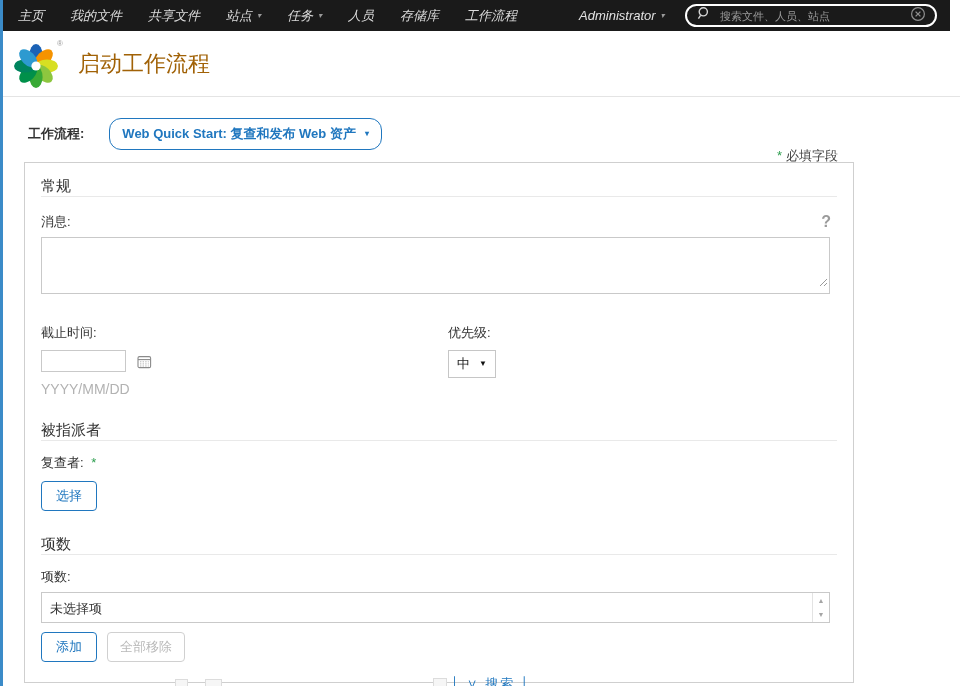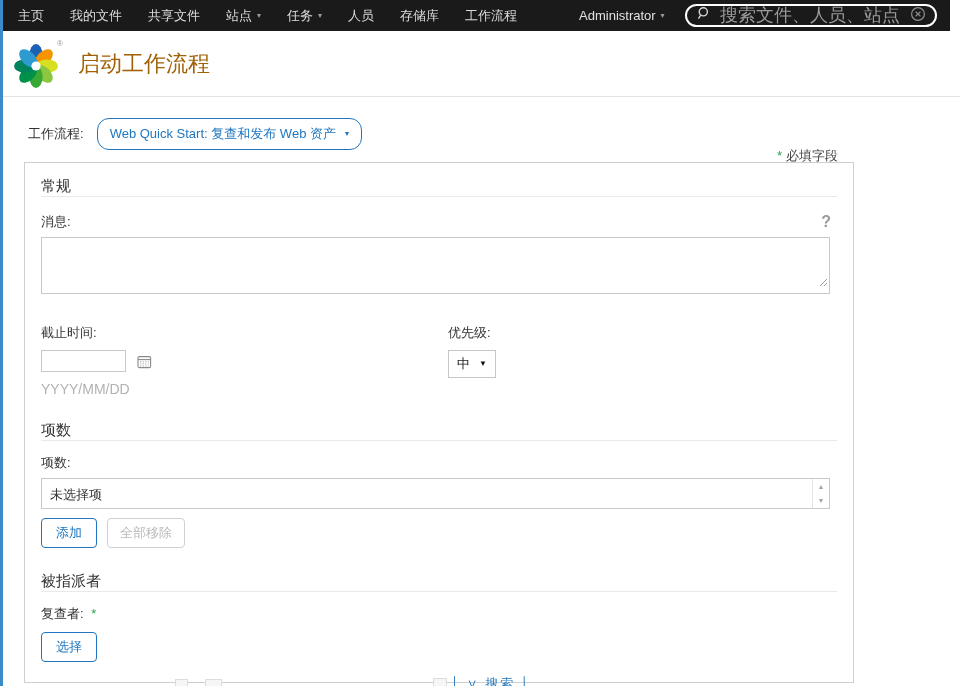--- a/index.html
+++ b/index.html
@@ -9,47 +9,47 @@
     background:#ffffff; font-family:"Liberation Sans", sans-serif; color:#333;
   }
   
   .left-edge { position:absolute; left:0; top:0; width:3px; height:686px; background:#3b8bc8; z-index:20; }
 
   
   .navbar {
     width:950px; height:31px; background:#1a1a1a; display:flex; align-items:center;
     padding-left:15px; position:relative; z-index:5;
   }
-  .nav-item { color:#dcdcdc; font-size:13px; padding:0 13px; display:flex; align-items:center; gap:5px; cursor:pointer; white-space:nowrap; }
+  .nav-item { color:#dcdcdc; font-size:13px; padding:0 13px; display:flex; align-items:center; gap:5px; cursor:pointer; white-space:nowrap;font-style:italic; }
   .nav-item:first-child { padding-left:3px; }
   .nav-caret { font-size:8px; color:#9a9a9a; line-height:1; }
   .user-menu { margin-left:36px; color:#e2e2e2; }
   .search-pill {
     margin-left:auto; margin-right:13px; width:252px; height:23px;
     border:2px solid #ffffff; border-radius:13px; background:#1a1a1a;
     display:flex; align-items:center; padding:0 9px; gap:7px;
   }
   .search-pill input {
     flex:1; background:transparent; border:none; outline:none;
-    color:#5eead4; font-size:18px; font-family:Liberation Sans, sans-serif; min-width:0;
+    color:#5eead4; font-size:11px; font-family:Liberation Sans, sans-serif; min-width:0;
   }
   .search-pill input::placeholder { color:#9a9a9a; }
   .icon-svg { display:block; }
 
   
   .page-header {
     height:66px; background:#fff; border-bottom:1px solid #e4e4e4;
     display:flex; align-items:center; padding-left:13px; gap:17px;
   }
   .logo-wrap { position:relative; width:48px; height:48px; }
   .reg-mark { position:absolute; right:-2px; top:-1px; font-size:8px; color:#9a9a9a; }
   .page-title { font-size:22px; color:#a16207; font-weight:400; }
 
   
-  .workflow-row { margin:21px 0 0 28px; display:flex; align-items:center; gap:13px; }
+  .workflow-row { margin:21px 0 0 28px; display:flex; align-items:center; gap:25px;font-weight:bold; }
   .label13 { font-size:13px; color:#333; }
   .workflow-select {
     border:1px solid #2077bf; color:#2077bf; border-radius:12px; background:#fff;
     padding:6px 12px; font-size:13px; display:flex; align-items:center; gap:9px; cursor:pointer;
   }
   .blue-caret { font-size:8px; color:#2077bf; line-height:1; }
 
   .required-note { position:absolute; top:147px; right:122px; font-size:13px; color:#444; }
   .green-star { color:#2e9e4f; margin-right:4px; }
 
@@ -235,43 +235,43 @@
     <div class="col-right">
       <div class="label13">优先级:</div>
       <div class="priority-select">
         <span>中</span>
         <span class="select-caret">▼</span>
       </div>
     </div>
   </div>
 
   <div class="section-block">
+    <div class="section-title">被指派者</div>
+    <div class="reviewer-row">
+      <span>复查者:</span>
+      <span class="green-star" style="margin-left:4px;">*</span>
+    </div>
+    <div>
+      <span class="btn-outline-blue choose-btn">选择</span>
+    </div>
+  </div>
+
+  <div class="section-block">
     <div class="section-title">项数</div>
     <div class="reviewer-row">项数:</div>
     <div class="listbox">
       <div class="listbox-text">未选择项</div>
       <div class="listbox-scroll">
         <span>▲</span>
         <span>▼</span>
       </div>
     </div>
     <div class="items-buttons">
       <span class="btn-outline-blue">添加</span>
       <span class="btn-disabled">全部移除</span>
     </div>
   </div>
-
-  <div class="section-block">
-    <div class="section-title">被指派者</div>
-    <div class="reviewer-row">
-      <span>复查者:</span>
-      <span class="green-star" style="margin-left:4px;">*</span>
-    </div>
-    <div>
-      <span class="btn-outline-blue choose-btn">选择</span>
-    </div>
-  </div>
 </div>
 
 <div class="frag-gray frag-g1"></div>
 <div class="frag-gray frag-g2"></div>
 <div class="frag-gray frag-g3"></div>
 <div class="frag-blue">│ ∨ 搜索 │</div>
 
 </body></html>

